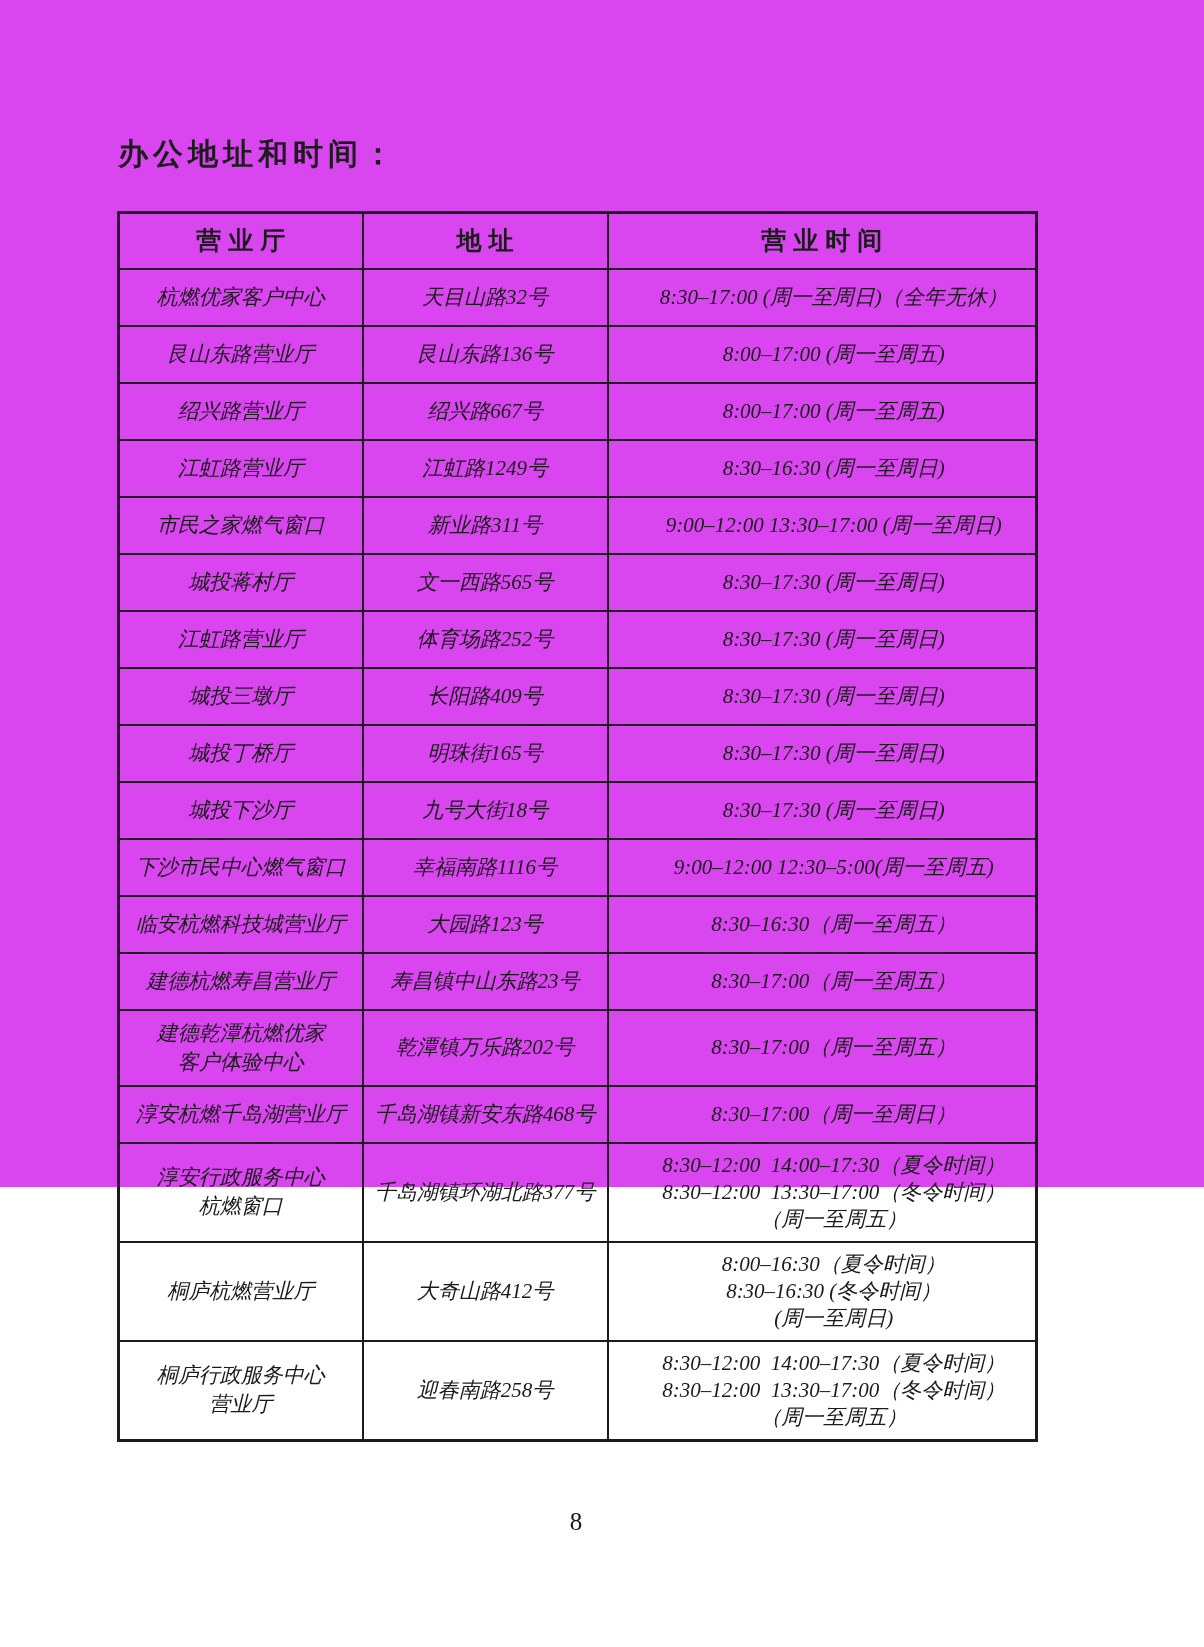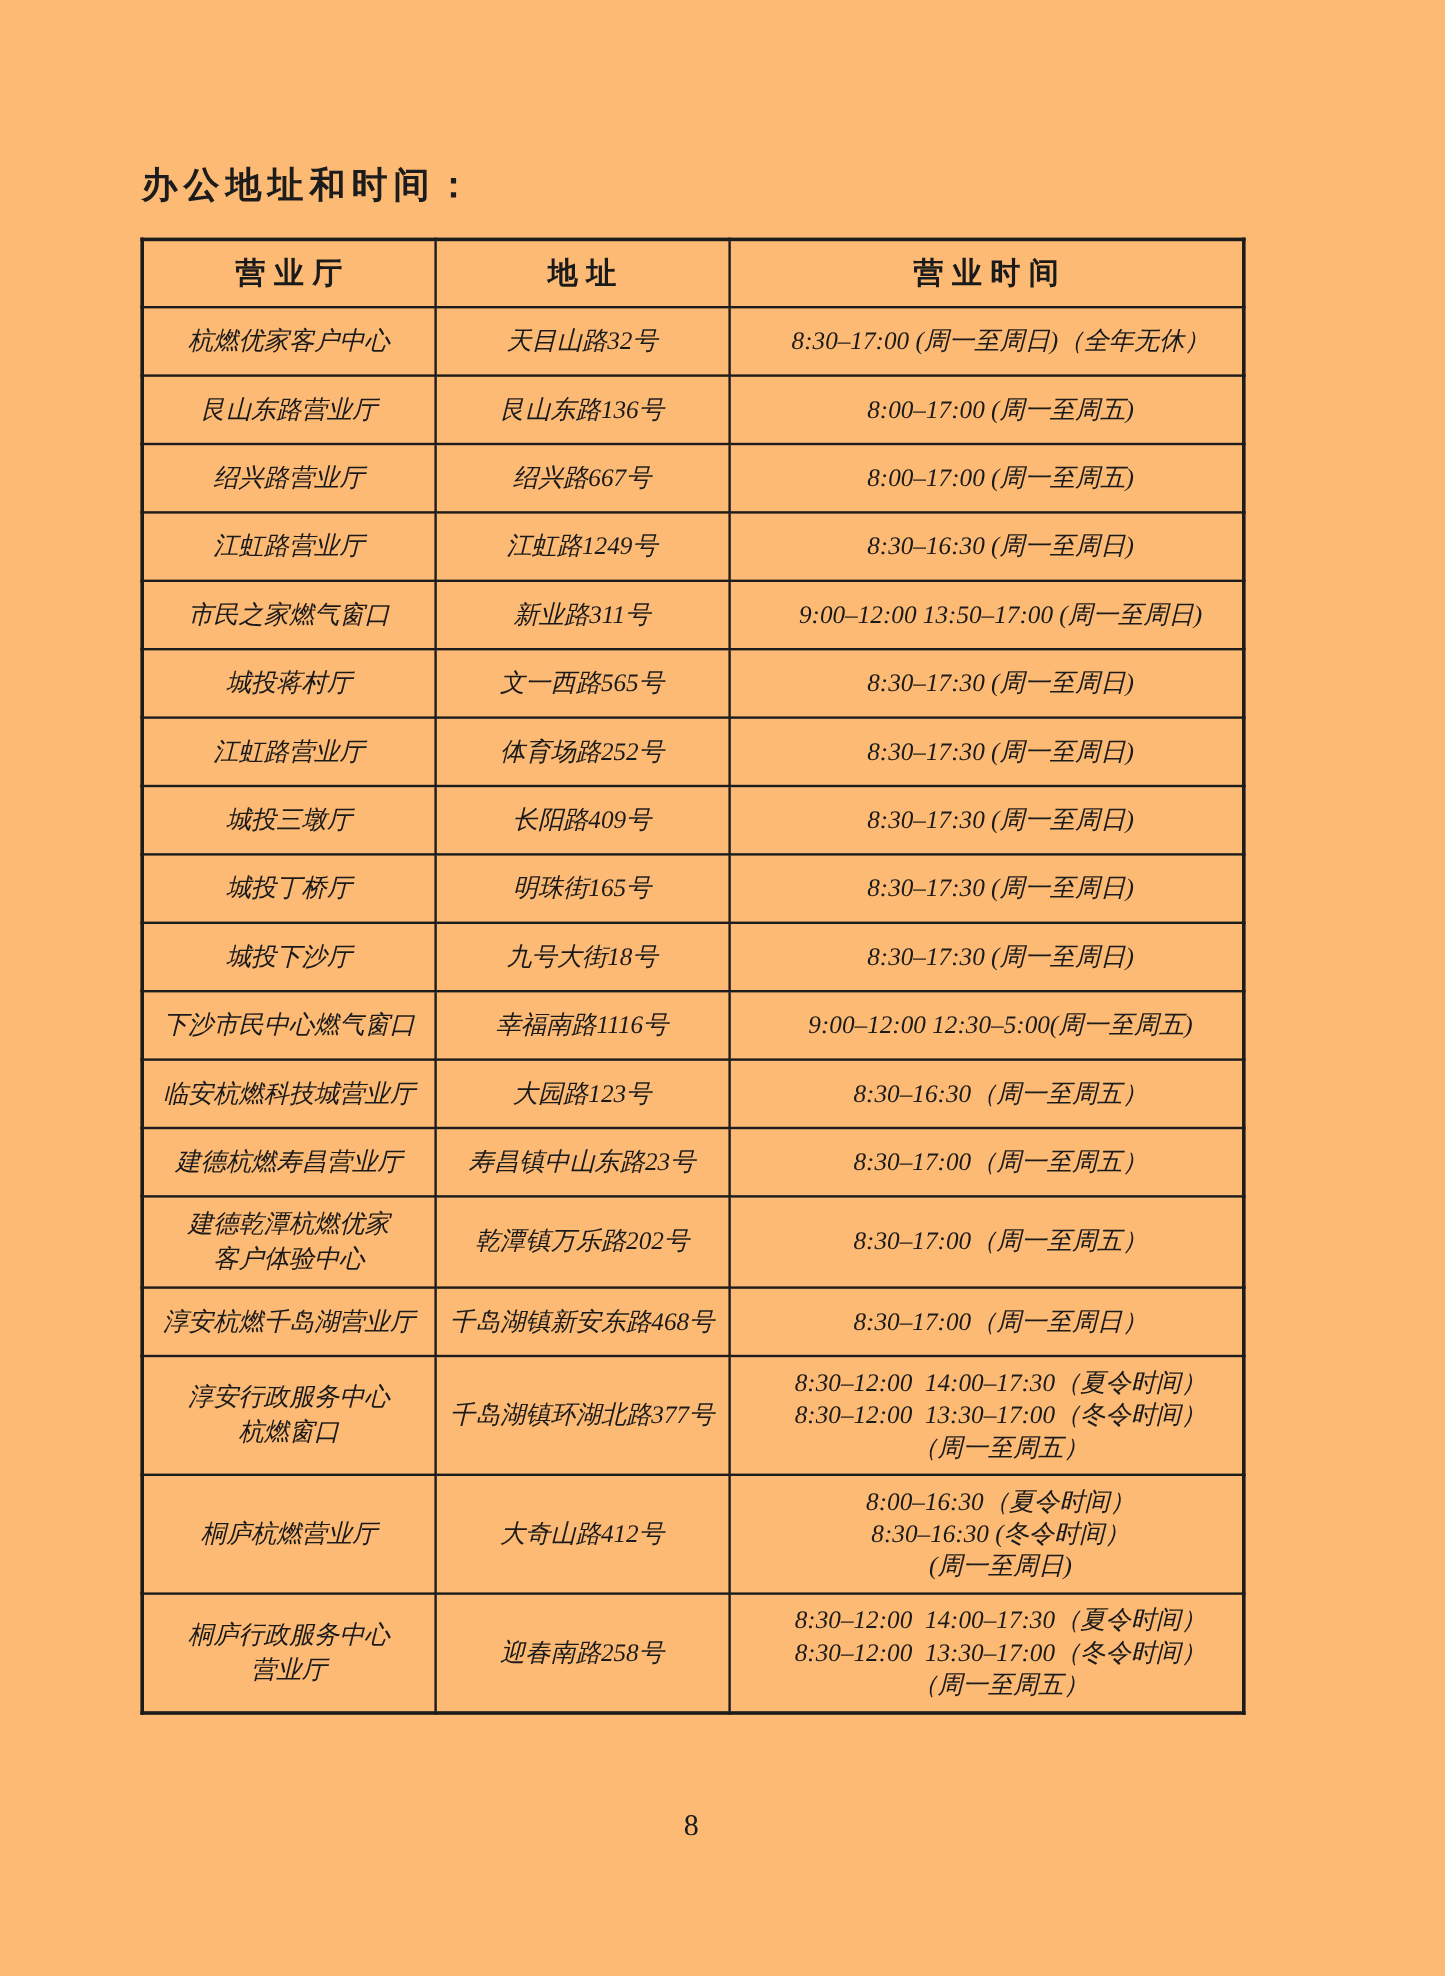--- a/index.html
+++ b/index.html
@@ -5,38 +5,38 @@
   * { box-sizing: border-box; }
   html, body { margin: 0; padding: 0; background: #ffffff; }
   body {
     width: 1204px; height: 1647px;
     font-family: "Liberation Serif", "DejaVu Serif", serif;
     color: #1a1a1a;
     position: relative;
     overflow: hidden;
   }
   .page {
-    width: 1204px; height: 1647px;
-    background: #fdba74;
+    width: 1204px; height: 1187px;
+    background: #d946ef;
     position: relative;
   }
   .doc-title {
     margin: 0;
     position: absolute;
     left: 118px; top: 134px;
     font-family: "Liberation Sans", "DejaVu Sans", sans-serif;
     font-weight: bold;
     font-size: 30px;
     letter-spacing: 5px;
     color: #1c1c1c;
     white-space: nowrap;
   }
   table.office-table {
     position: absolute;
-    left: 117px; top: 198px;
+    left: 117px; top: 211px;
     width: 918px;
     border-collapse: collapse;
     table-layout: fixed;
     border: 3px solid #1c1c1c;
   }
   col.c1 { width: 244px; }
   col.c2 { width: 245px; }
   col.c3 { width: 429px; }
   th, td {
     border: 2px solid #1c1c1c;
@@ -136,21 +136,21 @@
           </td>
         </tr>
         <tr>
           <td class="cell-hall">
             <div class="line">市民之家燃气窗口</div>
           </td>
           <td class="cell-address">
             <div class="line">新业路311号</div>
           </td>
           <td class="cell-hours">
-            <div class="line">9:00–12:00 13:50–17:00 (周一至周日)</div>
+            <div class="line">9:00–12:00 13:30–17:00 (周一至周日)</div>
           </td>
         </tr>
         <tr>
           <td class="cell-hall">
             <div class="line">城投蒋村厅</div>
           </td>
           <td class="cell-address">
             <div class="line">文一西路565号</div>
           </td>
           <td class="cell-hours">

